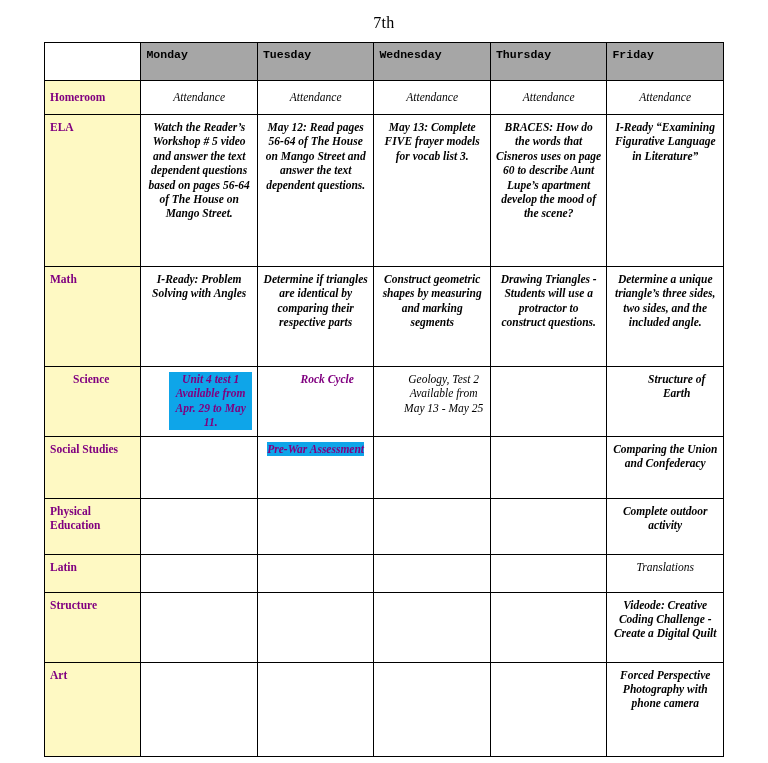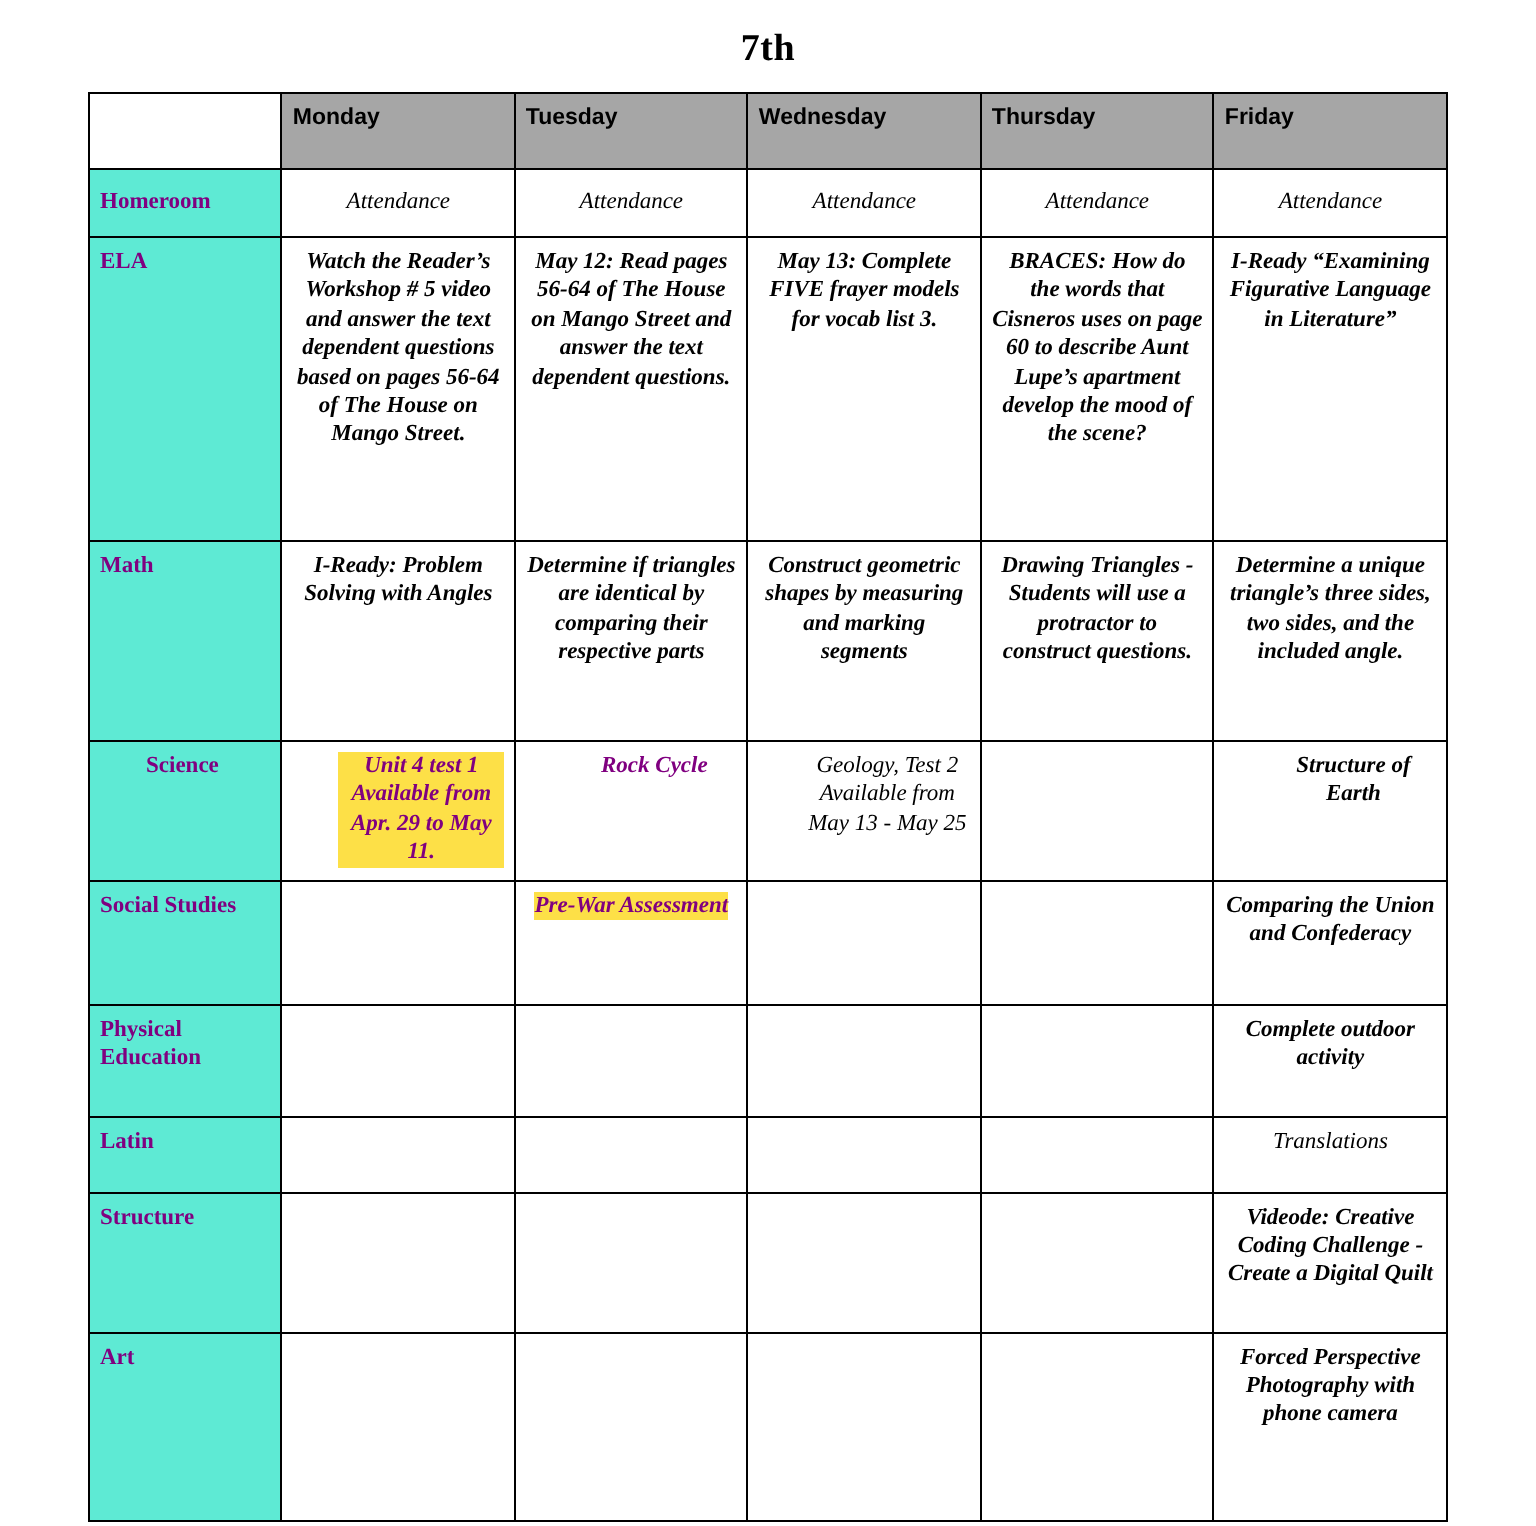--- a/index.html
+++ b/index.html
@@ -15,22 +15,22 @@
     overflow: hidden;
   }
   .page {
     position: relative;
     width: 768px;
     height: 763px;
     box-sizing: border-box;
   }
   .doc-title {
     text-align: center;
-    font-weight: bold;
-    font-size: 19px;
+    font-weight: normal;
+    font-size: 16px;
     font-family: "Liberation Serif", serif;
     padding-top: 14px;
     padding-bottom: 10px;
     letter-spacing: 0.3px;
   }
   .table-wrap {
     padding: 0 44px 0 44px;
   }
   table.schedule {
     border-collapse: collapse;
@@ -51,47 +51,47 @@
 
   
   thead th {
     background: #a6a6a6;
     font-weight: bold;
     font-size: 13px;
     text-align: left;
     height: 26px;
     vertical-align: middle;
     padding-left: 8px;
-    font-family: Liberation Sans, sans-serif;
+    font-family: Liberation Mono, monospace;
   }
   thead th.corner {
     background: #ffffff;
     border: 1px solid #000000;
   }
   
   td.subject {
-    background: #5eead4;
+    background: #fef9c3;
     color: #800080;
     font-weight: bold;
     font-size: 12px;
     text-align: left;
     vertical-align: top;
     padding-top: 6px;
     padding-left: 8px;
     font-family: "Liberation Serif", serif;
   }
   td.day {
     text-align: center;
     font-family: "Liberation Serif", serif;
   }
   td.day.bold {
     font-weight: bold;
   }
   .hl {
-    background: #fde047;
+    background: #0ea5e9;
   }
   .purple-text {
     color: #800080;
     font-weight: bold;
   }
   .inner {
     display: inline-block;
     font-style: italic;
   }
   

